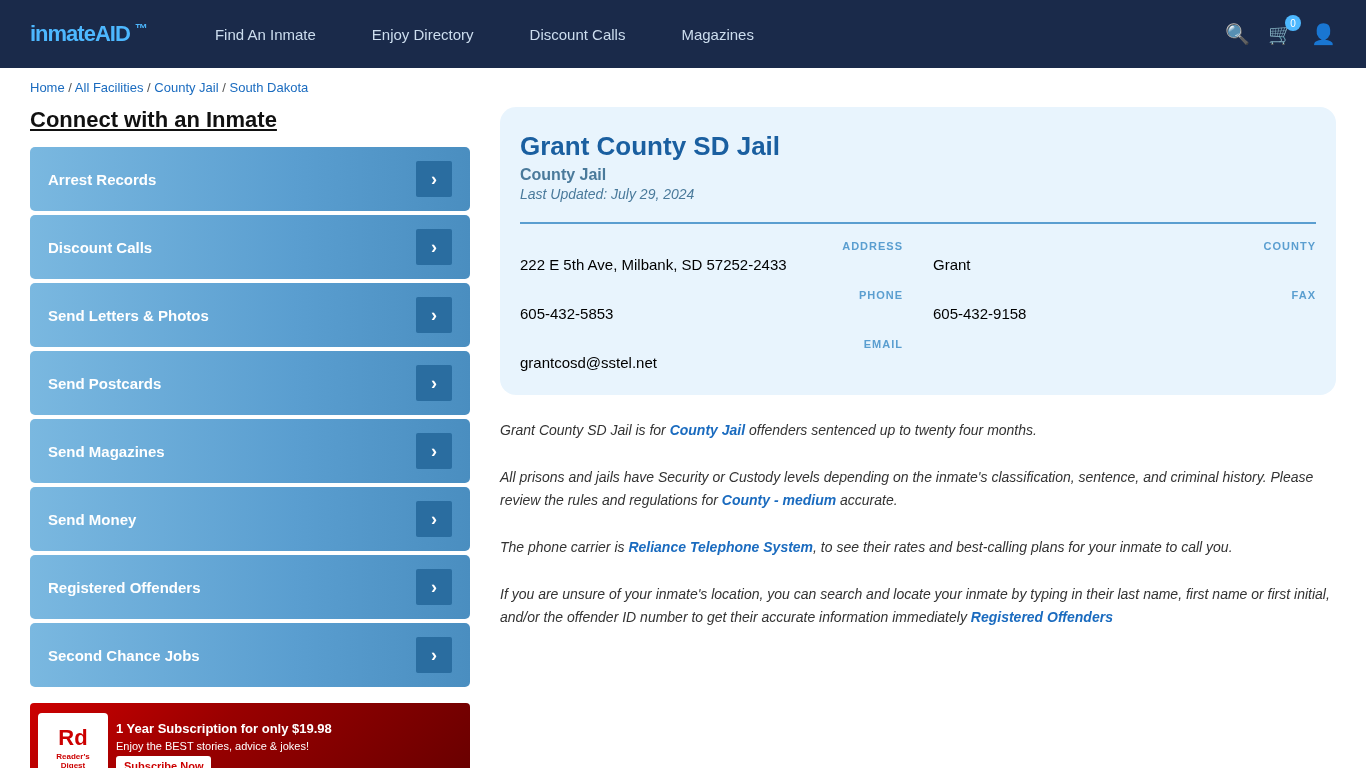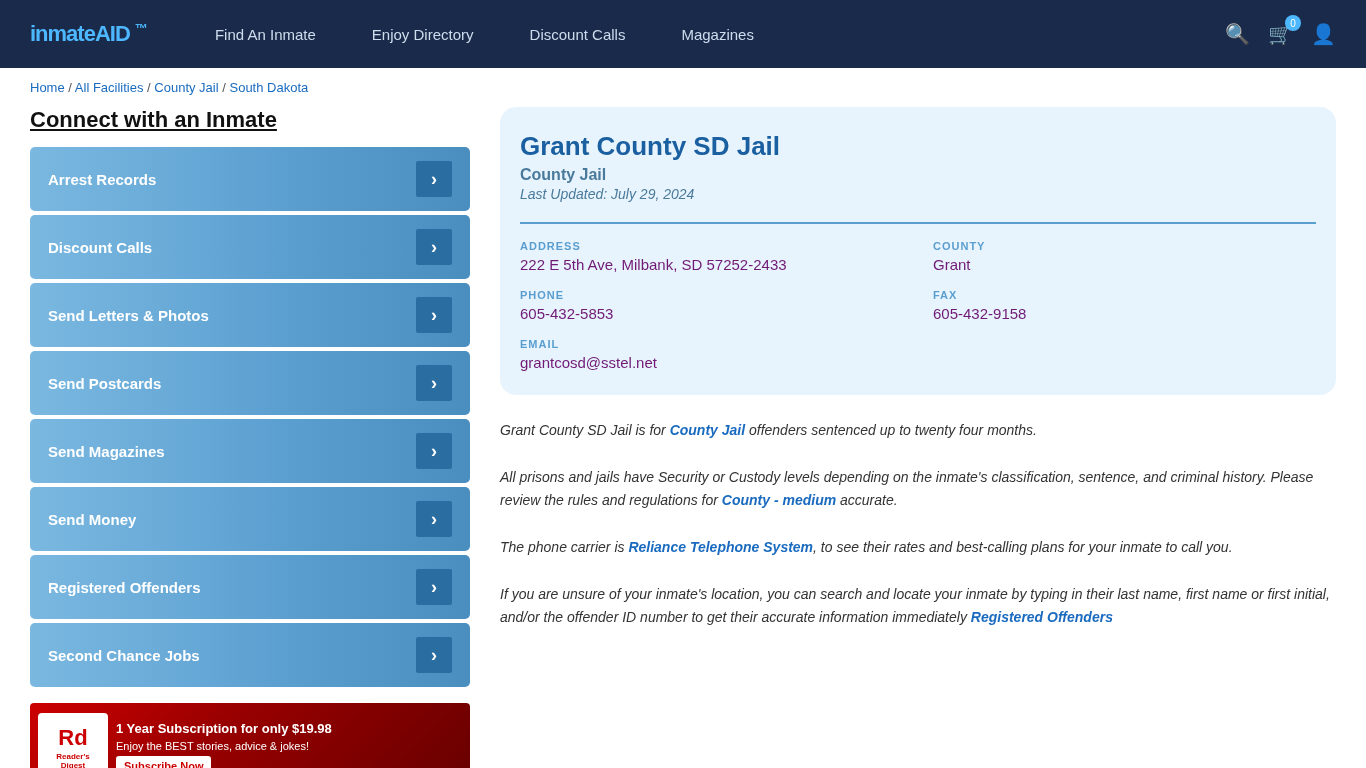--- a/index.html
+++ b/index.html
@@ -202,24 +202,25 @@
       padding-top: 16px;
     }
     .info-item {}
     .info-label {
       font-size: 11px;
       font-weight: bold;
       color: #5a9ed0;
       letter-spacing: 1px;
       text-transform: uppercase;
       margin-bottom: 4px;
+      text-align: right;
     }
     .info-value {
       font-size: 15px;
-      color: #701a75;
+      color: #000000;
     }
 
     
     .description {
       line-height: 1.65;
       color: #333;
     }
     .description p {
       margin-bottom: 14px;
       font-style: italic;

